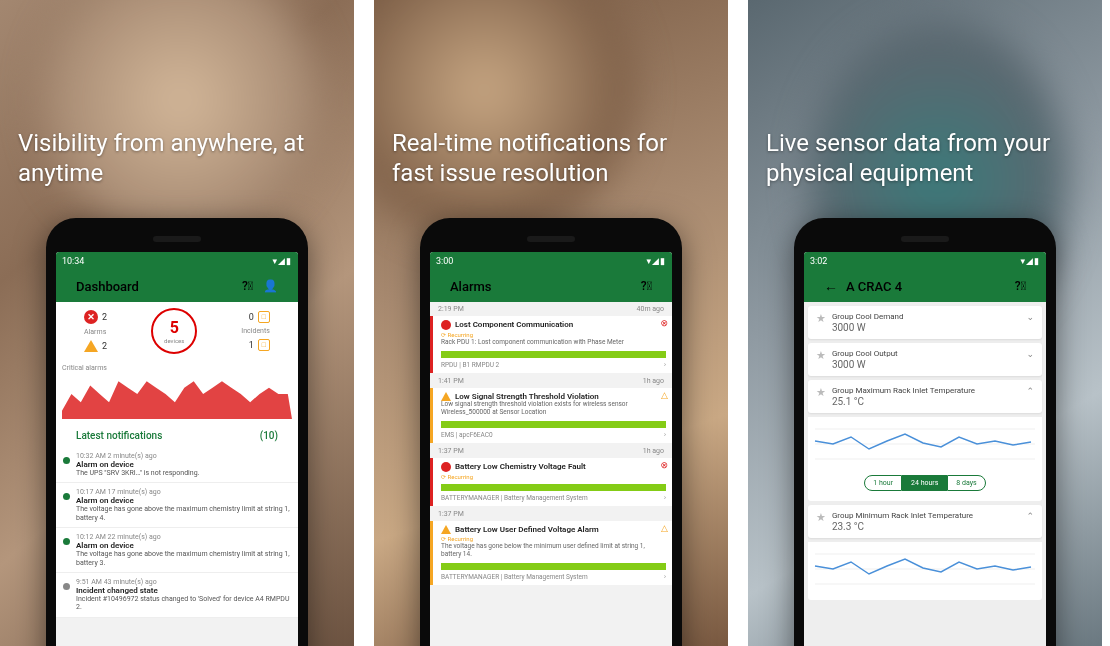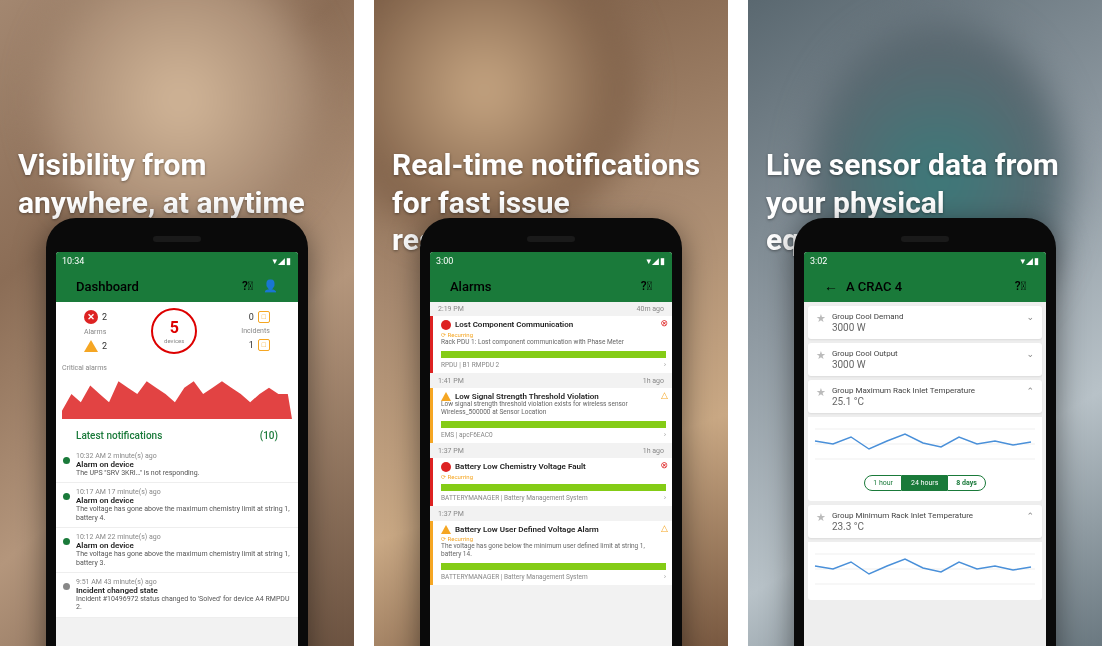--- a/index.html
+++ b/index.html
@@ -12,22 +12,22 @@
   .panel { position: relative; overflow: hidden; }
   .p1 { width: 354px; height: 646px; background: linear-gradient(140deg,#a38770 0%,#8b6d56 30%,#b4967c 60%,#6b5240 100%); }
   .p2 { width: 354px; height: 646px; background: linear-gradient(160deg,#7a5c45 0%,#a88a70 40%,#c9a884 70%,#785840 100%); }
   .p3 { width: 354px; height: 646px; background: linear-gradient(150deg,#5a6870 0%,#8f9aa2 40%,#b8c2c8 70%,#6a7880 100%); }
   
   .blob { position:absolute; filter: blur(18px); border-radius: 50%; }
   .p1 .blob1 { width:280px;height:280px;left:40px;top:-40px;background:radial-gradient(circle,#d4b89a 0%,#a38770 70%);}
   .p2 .blob1 { width:300px;height:300px;left:-40px;top:-60px;background:radial-gradient(circle,#c9a884 0%,#7a5c45 70%);}
   .p3 .blob1 { width:260px;height:320px;left:60px;top:20px;background:radial-gradient(circle,#3a7a7a 0%,#5a6870 60%);}
   .headline {
-    position: absolute; top: 146px; left: 18px; right: 18px;
-    color: #fff; font-size: 30px; font-weight: 700; line-height: 1.25;
+    position: absolute; top: 128px; left: 18px; right: 18px;
+    color: #fff; font-size: 24px; font-weight: 400; line-height: 1.25;
     text-shadow: 0 1px 3px rgba(0,0,0,0.4);
   }
   .phone {
     position: absolute; left: 50%; transform: translateX(-50%);
     top: 218px; width: 262px; height: 490px;
     background: #0a0a0a; border-radius: 30px;
     padding: 8px; box-shadow: 0 8px 30px rgba(0,0,0,0.5);
   }
   .phone::before { 
     content:""; position:absolute; top:18px; left:50%; transform:translateX(-50%);
@@ -89,21 +89,21 @@
   
   .sensor { background:#fff; margin:4px; border-radius:3px; padding:6px 8px; display:flex; align-items:flex-start; box-shadow:0 1px 2px rgba(0,0,0,0.08);}
   .sensor .star { color:#bbb; font-size:11px; margin-right:6px;}
   .sensor .sinfo { flex:1; }
   .sensor .sn { font-size:8px; color:#444;}
   .sensor .sv { font-size:10px; color:#666; margin-top:1px;}
   .sensor .chev { color:#888; font-size:9px;}
   .timesel { display:flex; justify-content:center; gap:0; margin:4px 0 6px; }
   .timesel span { font-size:7px; padding:3px 8px; border:1px solid #1a7a3a; color:#1a7a3a;}
   .timesel span:first-child { border-radius:10px 0 0 10px;}
-  .timesel span:last-child { border-radius:0 10px 10px 0;font-weight:bold;}
+  .timesel span:last-child { border-radius:0 10px 10px 0;}
   .timesel span.active { background:#1a7a3a; color:#fff;}
 </style>
 </head>
 <body>
 
 <div class="panel p1">
   <div class="blob blob1"></div>
   <div class="headline">Visibility from anywhere, at anytime</div>
   <div class="phone">
     <div class="screen">

